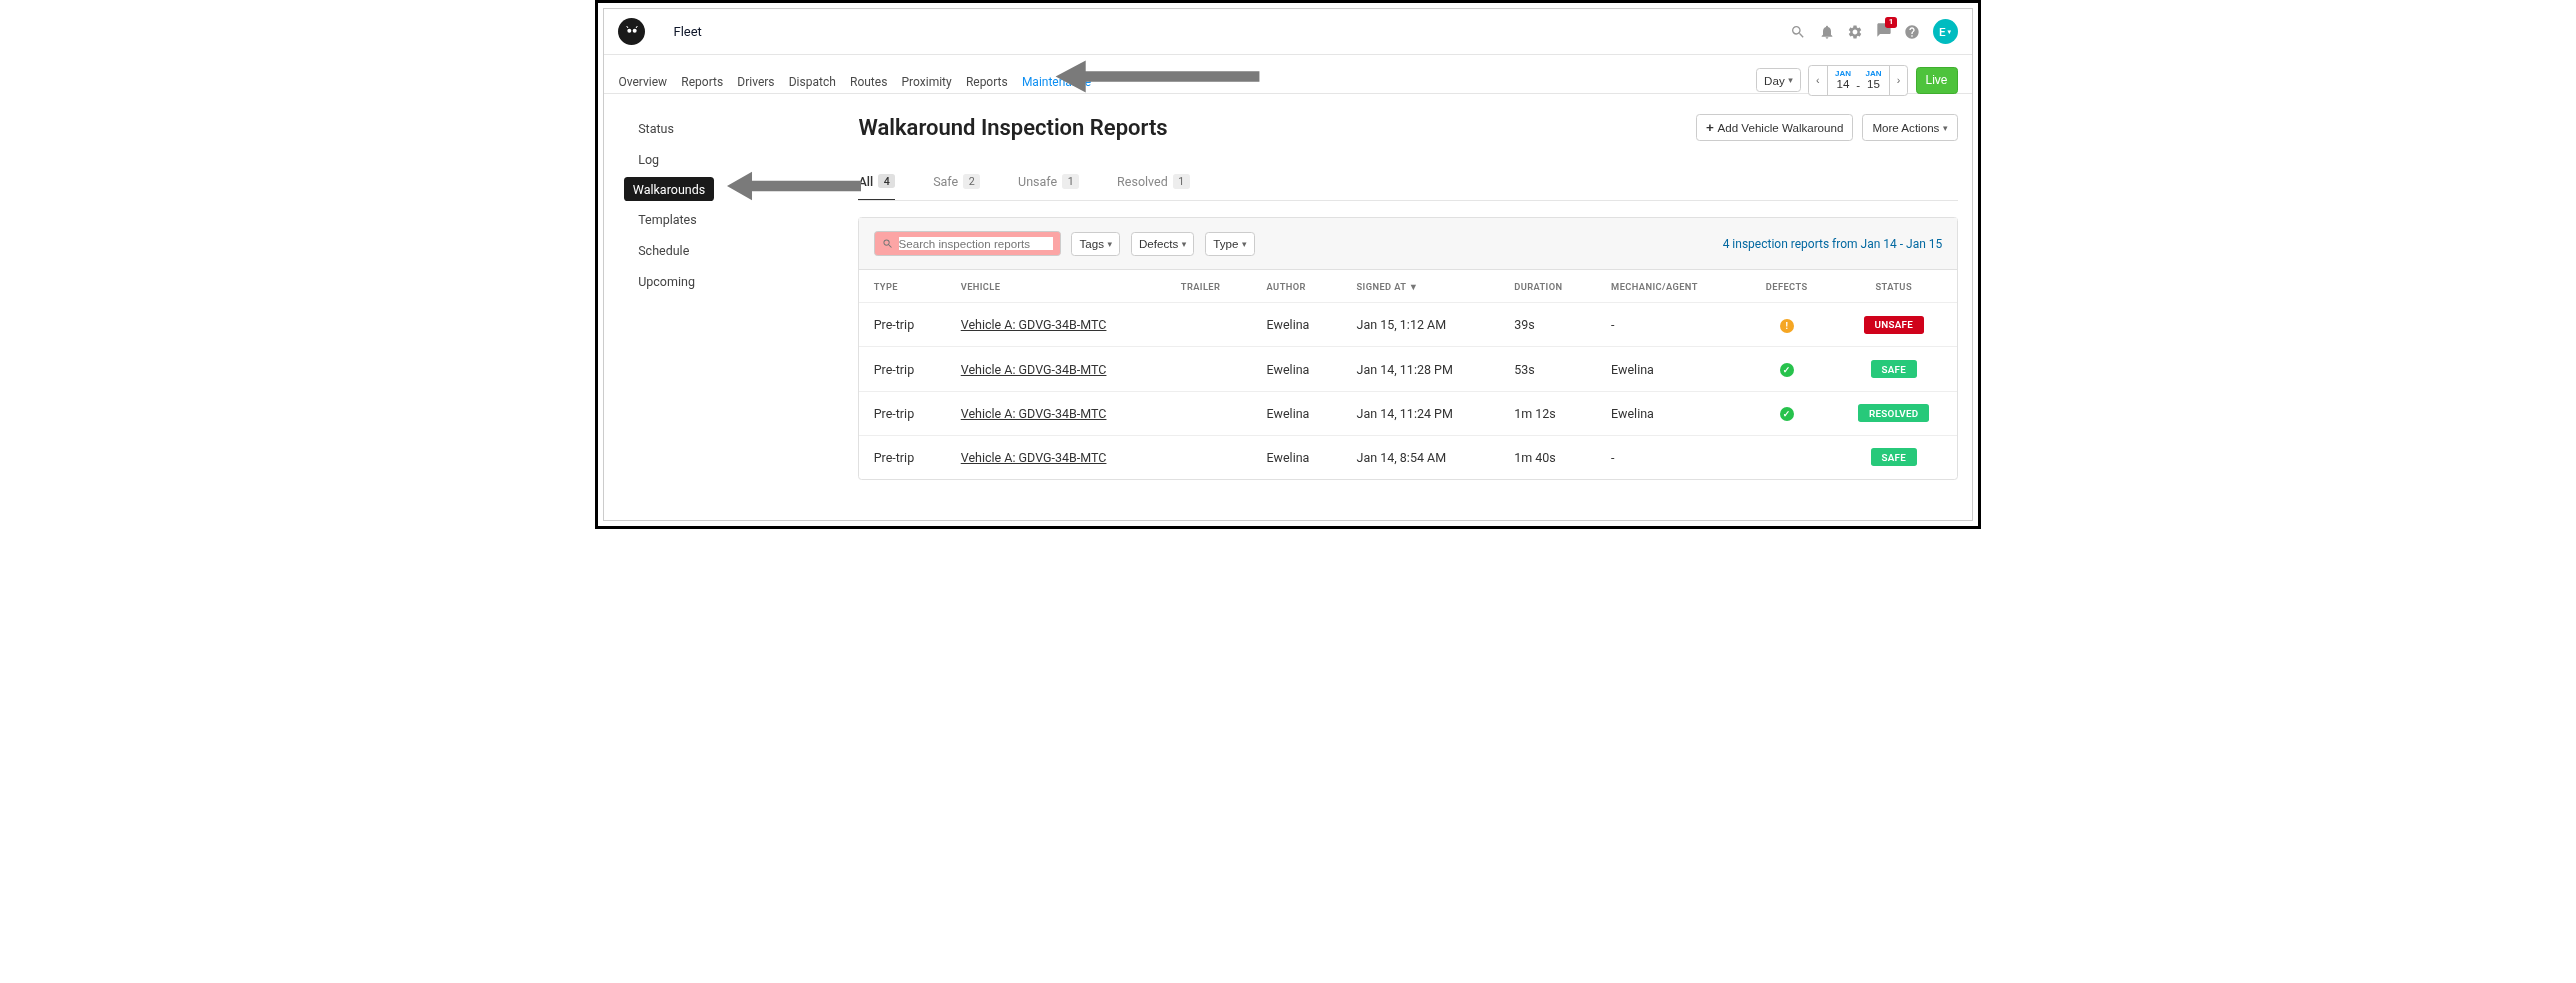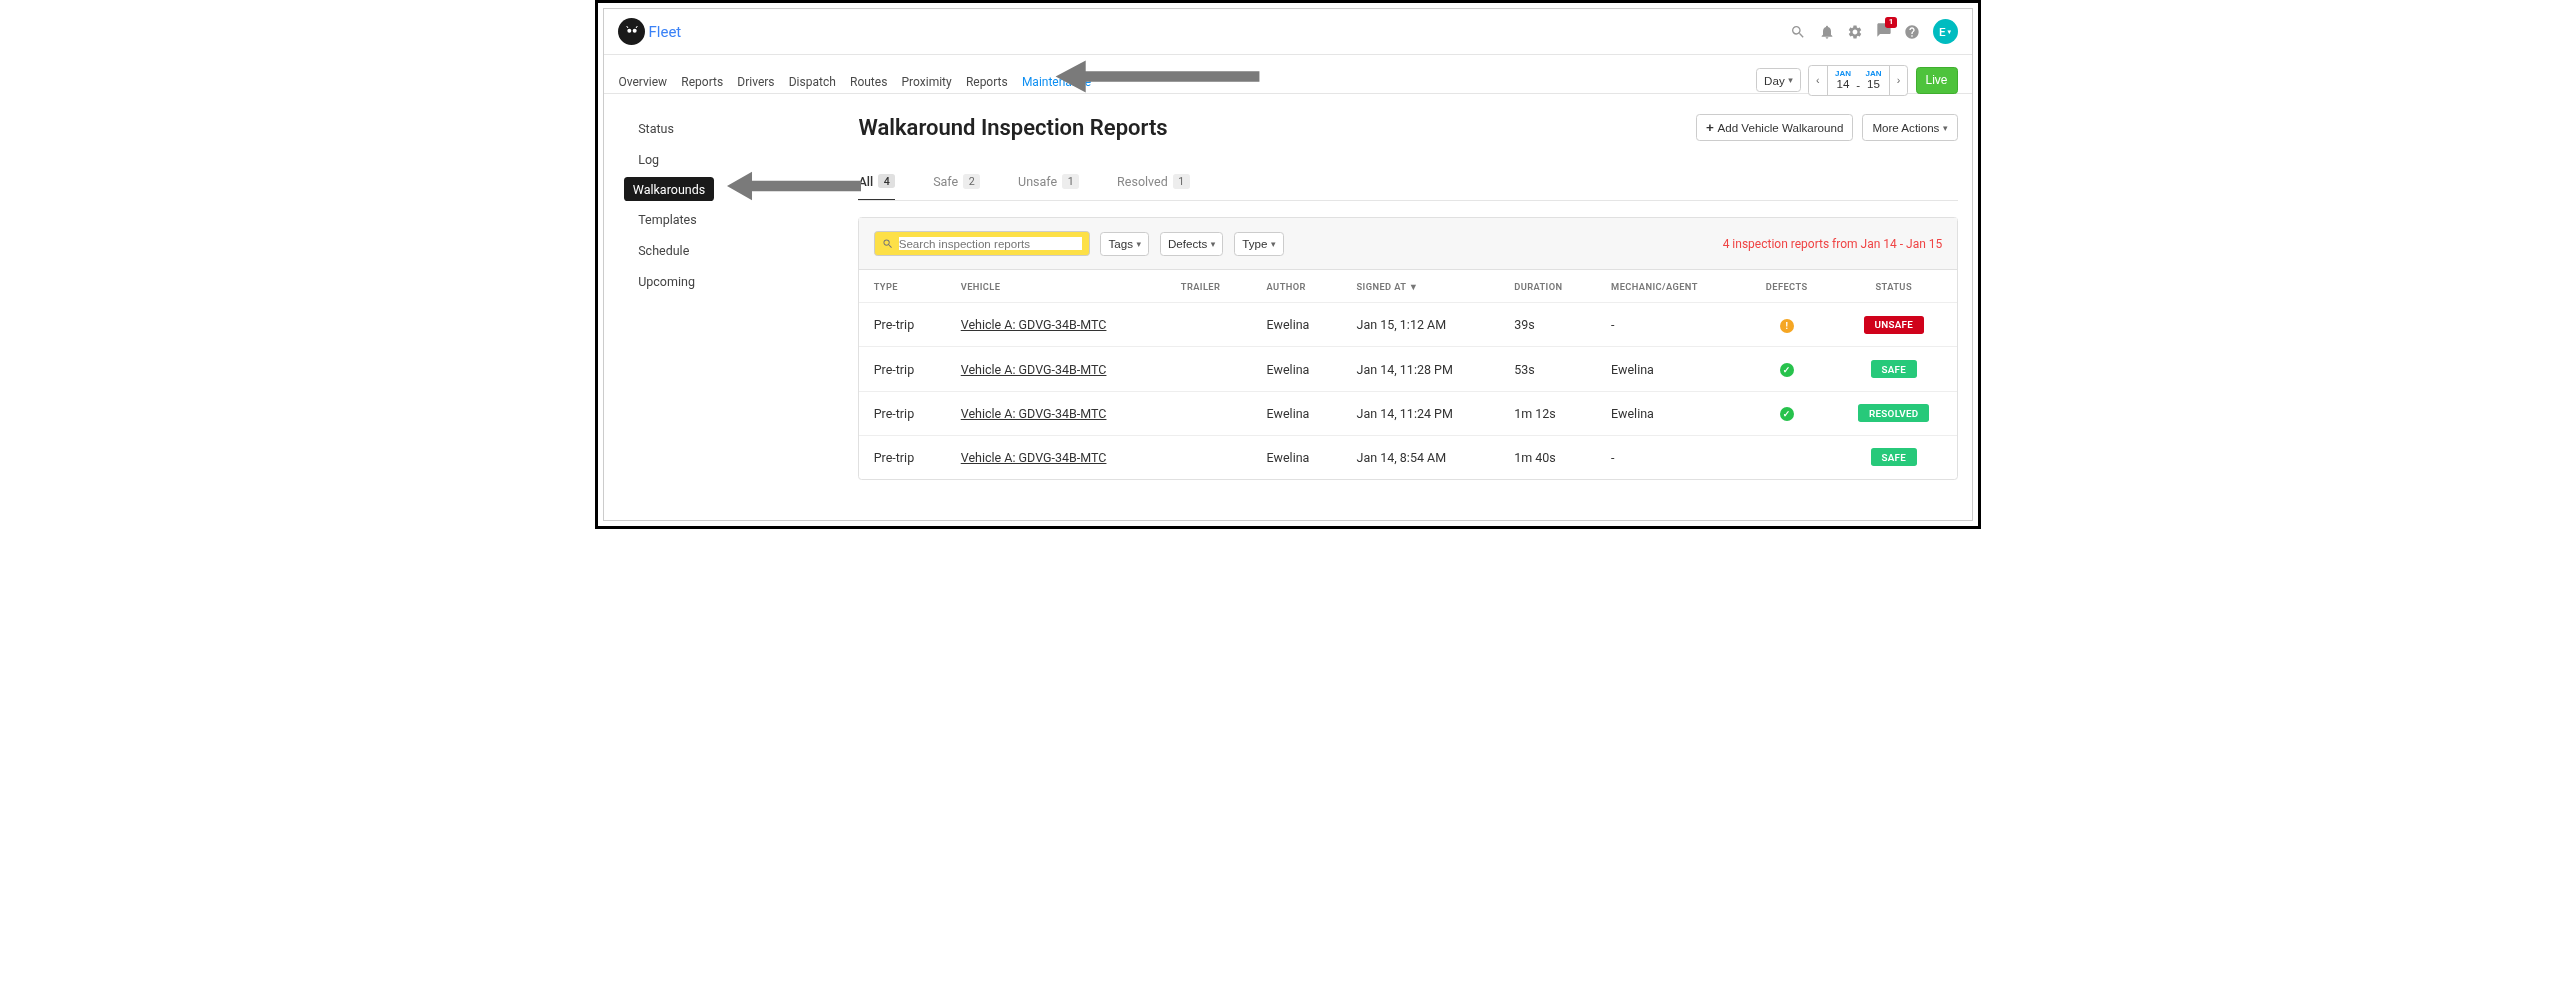--- a/index.html
+++ b/index.html
@@ -4,21 +4,21 @@
 <style>
 * { box-sizing: border-box; margin: 0; padding: 0; }
 body { font-family: -apple-system, BlinkMacSystemFont, "Segoe UI", Roboto, Helvetica, Arial, sans-serif; background: #fff; }
 .outer-frame { border: 3.6px solid #000; width: 1386px; height: 529px; margin: 0 auto; position: relative; overflow: hidden; }
 .inner-frame { border: 0.9px solid #ccc; position: absolute; top: 5.3px; left: 5.3px; right: 5.3px; bottom: 5.3px; background: #fff; display: flex; flex-direction: column; }
 
 
 .topbar { display: flex; align-items: center; padding: 7.1px 14.2px; border-bottom: 0.9px solid #e5e5e5; height: 46px; }
 .logo { width: 27px; height: 27px; border-radius: 50%; background: #1a1a1a; display: flex; align-items: center; justify-content: center; }
 .logo svg { width: 16px; height: 16px; fill: #fff; }
-.brand { margin-left: 3px; font-size: 15px; color: #3b82f6; }
+.brand { margin-left: 28px; font-size: 13px; color: #0f172a; }
 .topbar-right { margin-left: auto; display: flex; align-items: center; gap: 12.5px; color: #8e8e8e; }
 .topbar-icon { width: 16px; height: 16px; fill: #969696; cursor: pointer; }
 .notif-wrap { position: relative; }
 .notif-badge { position: absolute; top: -5.3px; right: -5.3px; background: #d0021b; color: #fff; font-size: 8px; font-weight: 700; border-radius: 2.7px; padding: 0.9px 3.6px; line-height: 1.1; }
 .avatar { width: 25px; height: 25px; border-radius: 50%; background: #00bcc0; color: #fff; display: flex; align-items: center; justify-content: center; font-size: 11.6px; font-weight: 500; }
 .avatar-caret { font-size: 7.1px; margin-left: 1.8px; }
 
 
 .navbar { display: flex; align-items: center; padding: 0 14.2px; height: 39px; border-bottom: 0.9px solid #e5e5e5; font-size: 12px; }
 .nav-item { margin-right: 14.2px; color: #4a4a4a; cursor: pointer; margin-top: 15px; }
@@ -51,24 +51,24 @@
 .btn-plus { font-weight: 700; font-size: 13.4px; }
 
 .tabs { display: flex; gap: 38px; margin-top: 25px; border-bottom: 0.9px solid #e5e5e5; }
 .tab { padding: 7.1px 0 10.7px 0; font-size: 12.5px; color: #888; display: flex; align-items: center; gap: 5.3px; cursor: pointer; }
 .tab.active { color: #333; border-bottom: 1.8px solid #333; font-weight: 500; }
 .tab-count { background: #ededed; color: #666; border-radius: 2.7px; padding: 0.9px 5.3px; font-size: 10.7px; }
 .tab.active .tab-count { background: #e0e0e0; color: #333; }
 
 .panel { border: 0.9px solid #e0e0e0; border-radius: 3.6px; margin-top: 16px; }
 .panel-head { background: #f7f7f7; padding: 12.5px 14.2px; display: flex; align-items: center; gap: 10.7px; border-bottom: 0.9px solid #e0e0e0; }
-.search-box { border: 0.9px solid #ccc; border-radius: 3.6px; background: #fde047; display: flex; align-items: center; padding: 5.3px 7.1px; width: 216px; justify-content: space-between; }
+.search-box { border: 0.9px solid #ccc; border-radius: 3.6px; background: #fca5a5; display: flex; align-items: center; padding: 5.3px 7.1px; width: 187px; justify-content: space-between; }
 .search-box input { border: none; outline: none; font-size: 11.6px; flex: 1; color: #333; }
 .search-box svg { width: 11.6px; height: 11.6px; fill: #777; margin-right: 5.3px; }
-.panel-head-right { margin-left: auto; font-size: 12px; color: #ef4444; }
+.panel-head-right { margin-left: auto; font-size: 12px; color: #0369a1; }
 
 table { width: 100%; border-collapse: collapse; }
 th { text-align: left; font-size: 9.3px; letter-spacing: 0.4px; color: #777; font-weight: 600; padding: 10.7px 14.2px; border-bottom: 0.9px solid #eee; }
 td { padding: 12.5px 14.2px; font-size: 12.5px; color: #333; border-bottom: 0.9px solid #eee; }
 tr:last-child td { border-bottom: none; }
 .veh-link { color: #333; text-decoration: underline; cursor: pointer; }
 .defect-icon { display:inline-flex; width: 14.2px; height: 14.2px; border-radius: 50%; align-items:center; justify-content:center; color:#fff; font-size:9px; font-weight:700; }
 .defect-warn { background: #f5a623; }
 .defect-ok { background: #27c24c; }
 .status-badge { display:inline-block; padding: 3.6px 10.7px; border-radius: 2.7px; font-size: 9.8px; font-weight: 600; color: #fff; letter-spacing: 0.3px; }

